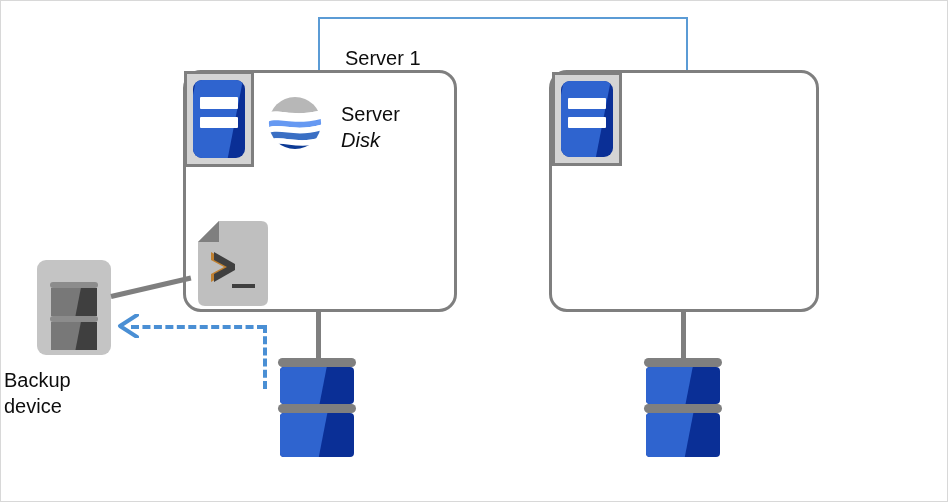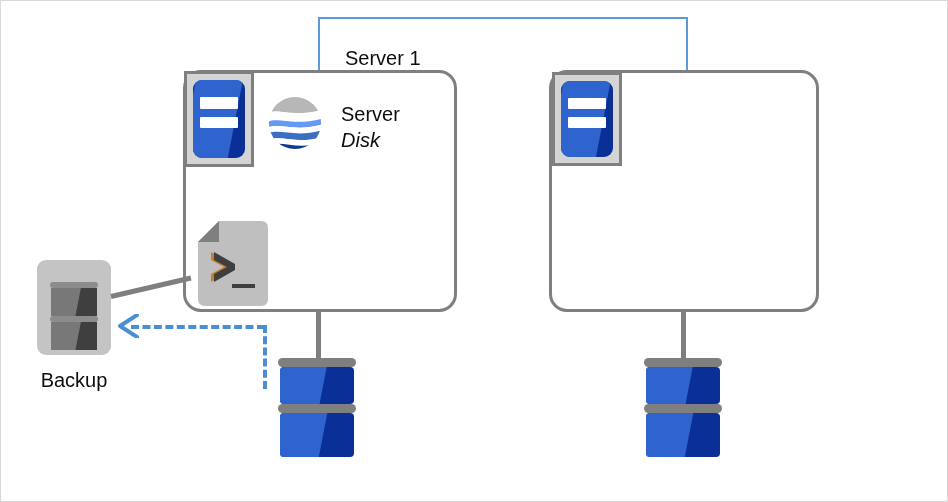--- a/index.html
+++ b/index.html
@@ -19,21 +19,21 @@
     overflow: hidden;
   }
   .abs { position: absolute; }
   .label {
     color: #0d0d0d;
     font-size: 20px;
     line-height: 26px;
     white-space: pre;
     letter-spacing: 0px;
   }
-  .label-center { text-align: center; }
+  .label-center { }
 
   
   .server-box {
     border: 3px solid #7f7f7f;
     border-radius: 18px;
     background: #ffffff;
     box-sizing: border-box;
   }
 
   
@@ -229,20 +229,21 @@
   </div>
 
   <div class="backup-device" style="left:36px; top:259px; width:74px; height:95px;">
     <div class="bk-cap" style="left:13px; top:22px; width:48px;"></div>
     <div class="bk-body" style="left:14px; top:28px; width:46px; height:28px;"></div>
     <div class="bk-cap" style="left:13px; top:56px; width:48px;"></div>
     <div class="bk-body" style="left:14px; top:62px; width:46px; height:28px;"></div>
   </div>
 
   <div class="label label-center abs" style="left:3px; top:366px; width:140px;">Backup</div>
+  <div class="label label-center abs" style="left:3px; top:392px; width:140px;">device</div>
 
   <div class="line-gray" style="left:110px; top:293px; width:82px; height:5px; transform-origin: 0 50%; transform: rotate(-13deg);"></div>
 
   <div class="dashed-v" style="left:262px; top:324px; height:64px;"></div>
   <div class="dashed-h" style="left:130px; top:324px; width:134px;"></div>
   <div class="abs" style="left:116px; top:313px; width:22px; height:24px;">
     <svg viewBox="0 0 22 24" width="22" height="24" aria-hidden="true">
       <path d="M20,1 L3,12 L20,23" stroke="#4a8fd4" stroke-width="4" fill="none" stroke-linecap="round" stroke-linejoin="round"></path>
     </svg>
   </div>

